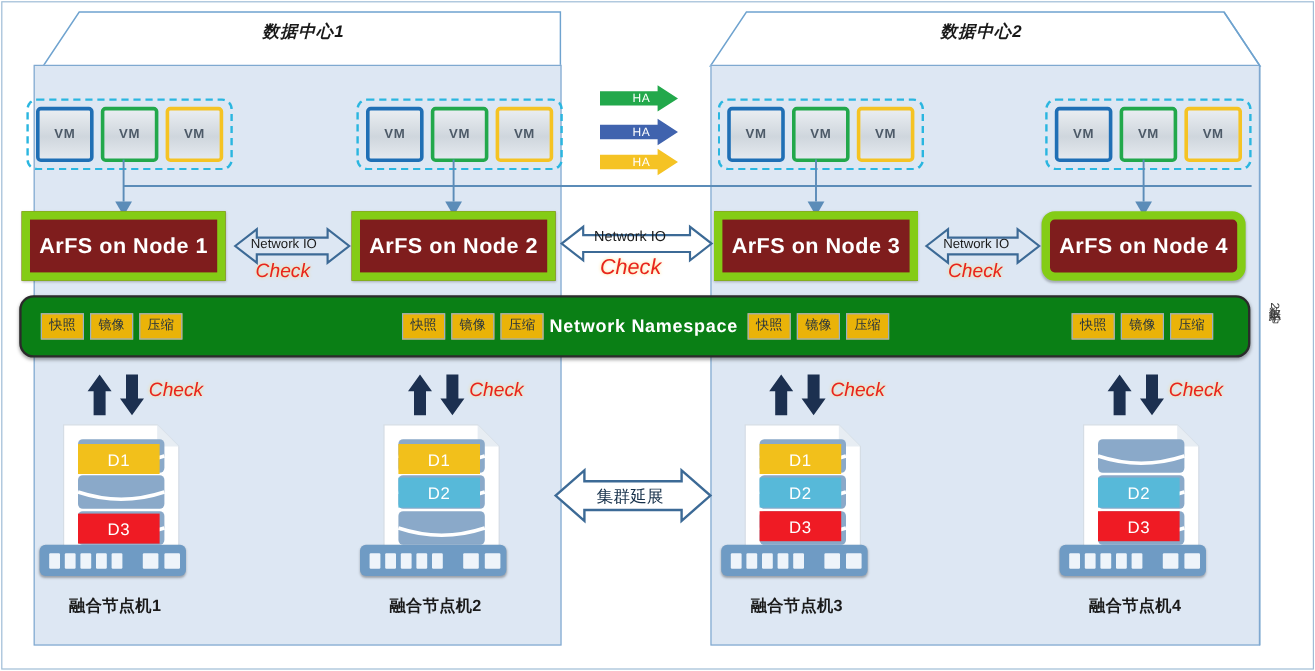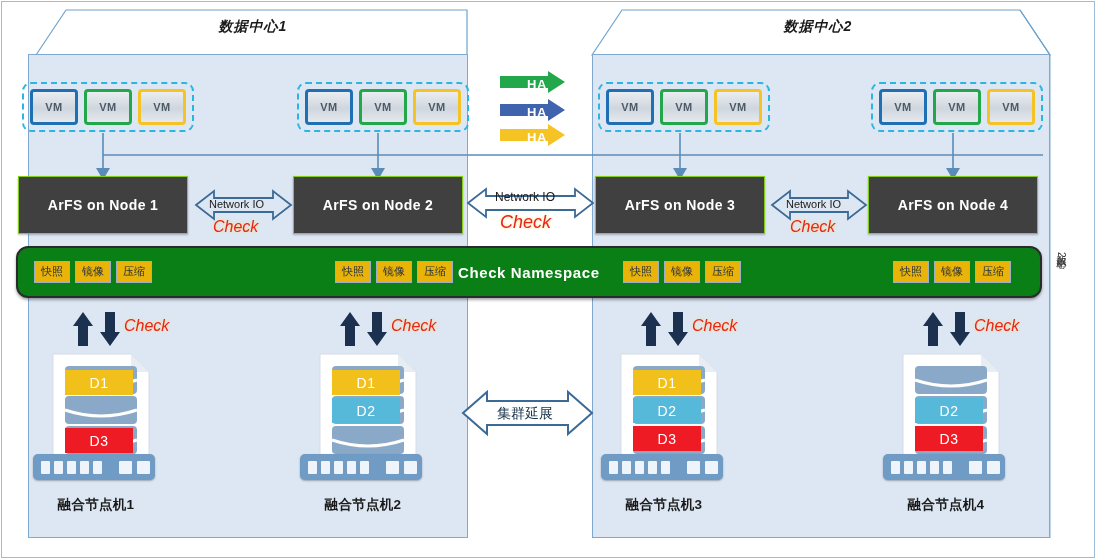--- a/index.html
+++ b/index.html
@@ -35,39 +35,39 @@
   
   .vm-group {
     position: absolute;
     border: 2px dashed #2ab6e0;
     border-radius: 9px;
     padding: 5px 6px;
     display: flex; gap: 6px;
     background: transparent;
   }
   .vm {
-    width: 48px; height: 36px;
+    width: 48px; height: 46px;
     border-radius: 4px;
     display: flex; align-items: center; justify-content: center;
     font-size: 11px; font-weight: bold; color: #4d5a68;
     background: linear-gradient(180deg,#e9edf1 0%, #cfd6dd 55%, #e4e9ee 100%);
     letter-spacing: .5px;
   }
   .vm.b { border: 3px solid #1f6fb5; }
   .vm.g { border: 3px solid #22a84b; }
   .vm.y { border: 3px solid #f5c324; }
 
   
   .node-box {
     position: absolute;
     width: 170px; height: 58px;
-    background: #404040;
-    border: 1px solid #84cc16;
+    background: #7f1d1d;
+    border: 7px solid #84cc16;
     display: flex; align-items: center; justify-content: center;
-    color: #ffffff; font-size: 14px; font-weight: bold;
+    color: #ffffff; font-size: 18px; font-weight: bold;
     letter-spacing: .4px;
     box-shadow: 0 1px 2px rgba(0,0,0,.25);
   }
 
   
   .gns {
     position: absolute; left: 16px; top: 246px;
     width: 1026px; height: 52px;
     background: #0a7f15;
     border: 2px solid #2b2b2b;
@@ -134,21 +134,21 @@
     font-size: 14px; color: #16304a; font-weight: normal;
   }
   .vert-label {
     position: absolute;
     font-size: 10px; color: #3a3a3a;
     writing-mode: vertical-rl;
     letter-spacing: 1px;
   }
   .ha-lbl {
     position: absolute;
-    font-size: 13px; font-weight: bold; color: #ffffff;
+    font-size: 10px; font-weight: normal; color: #ffffff;
     letter-spacing: .5px;
   }
   svg.abs { position: absolute; left: 0; top: 0; overflow: visible; }
 </style>
 </head>
 <body>
 
 <div id="root">
 
   <div class="outer-frame"></div>
@@ -219,21 +219,21 @@
       <polygon points="96,168 110,168 103,180"></polygon>
       <polygon points="371,168 385,168 378,180"></polygon>
       <polygon points="673,168 687,168 680,180"></polygon>
       <polygon points="946,168 960,168 953,180"></polygon>
     </g>
   </svg>
 
   <div class="node-box" style="left:18px; top:176px;">ArFS on  Node 1</div>
   <div class="node-box" style="left:293px; top:176px;">ArFS on  Node 2</div>
   <div class="node-box" style="left:595px; top:176px;">ArFS on  Node 3</div>
-  <div class="node-box" style="left:868px; top:176px;">ArFS on  Node 4</div>
+  <div class="node-box" style="left:868px; top:176px;border-radius:11px;">ArFS on  Node 4</div>
 
   <svg class="abs" width="1096" height="559" style="pointer-events:none;">
 
     <polygon points="196,205 214,191 214,198 273,198 273,191 291,205 273,219 273,212 214,212 214,219" fill="#dde7f3" stroke="#3c6a96" stroke-width="1.8"></polygon>
 
     <polygon points="468,203 486,189 486,196 575,196 575,189 593,203 575,217 575,210 486,210 486,217" fill="#ffffff" stroke="#3c6a96" stroke-width="1.8"></polygon>
 
     <polygon points="772,205 790,191 790,198 848,198 848,191 866,205 848,219 848,212 790,212 790,219" fill="#dde7f3" stroke="#3c6a96" stroke-width="1.8"></polygon>
   </svg>
   <div class="netio" style="left:209px; top:198px;">Network IO</div>
@@ -247,21 +247,21 @@
     <div class="chip-set" style="left:16px;">
       <div class="chip">快照</div>
       <div class="chip">镜像</div>
       <div class="chip">压缩</div>
     </div>
     <div class="chip-set" style="left:317px;">
       <div class="chip">快照</div>
       <div class="chip">镜像</div>
       <div class="chip">压缩</div>
     </div>
-    <div class="gns-label" style="left:440px;">Check  Namespace</div>
+    <div class="gns-label" style="left:440px;">Network  Namespace</div>
     <div class="chip-set" style="left:605px;">
       <div class="chip">快照</div>
       <div class="chip">镜像</div>
       <div class="chip">压缩</div>
     </div>
     <div class="chip-set" style="left:875px;">
       <div class="chip">快照</div>
       <div class="chip">镜像</div>
       <div class="chip">压缩</div>
     </div>

